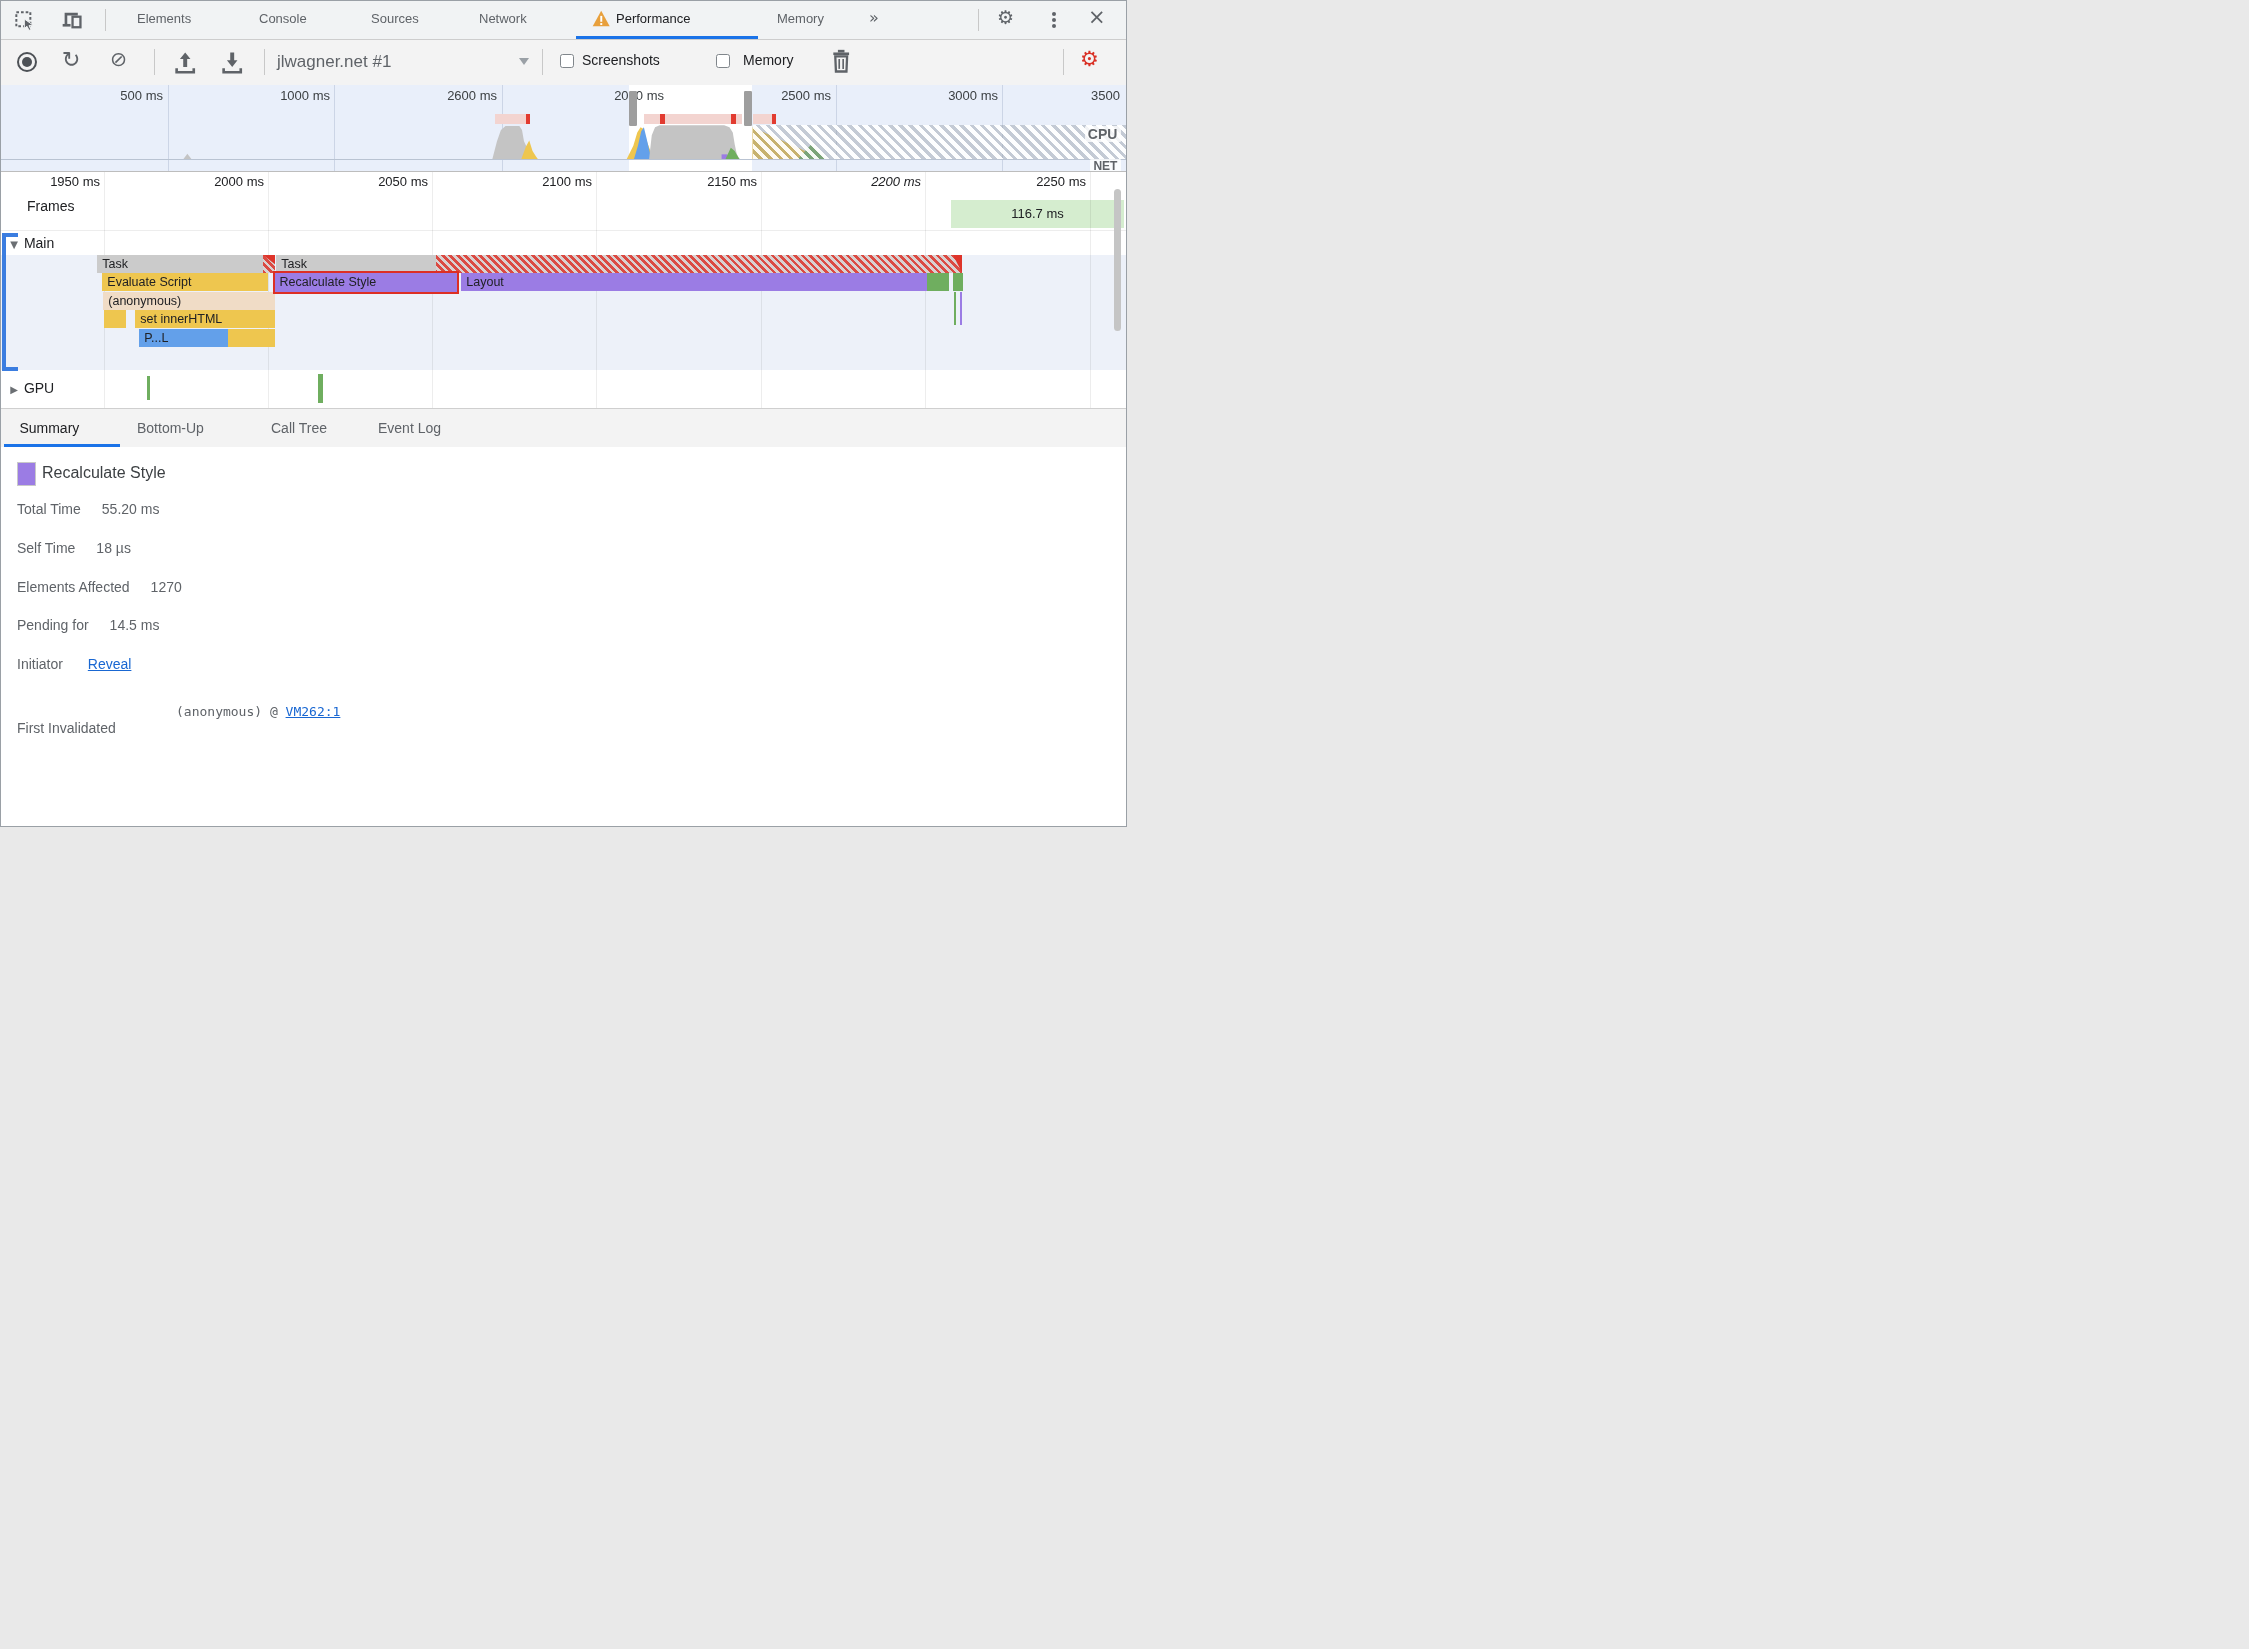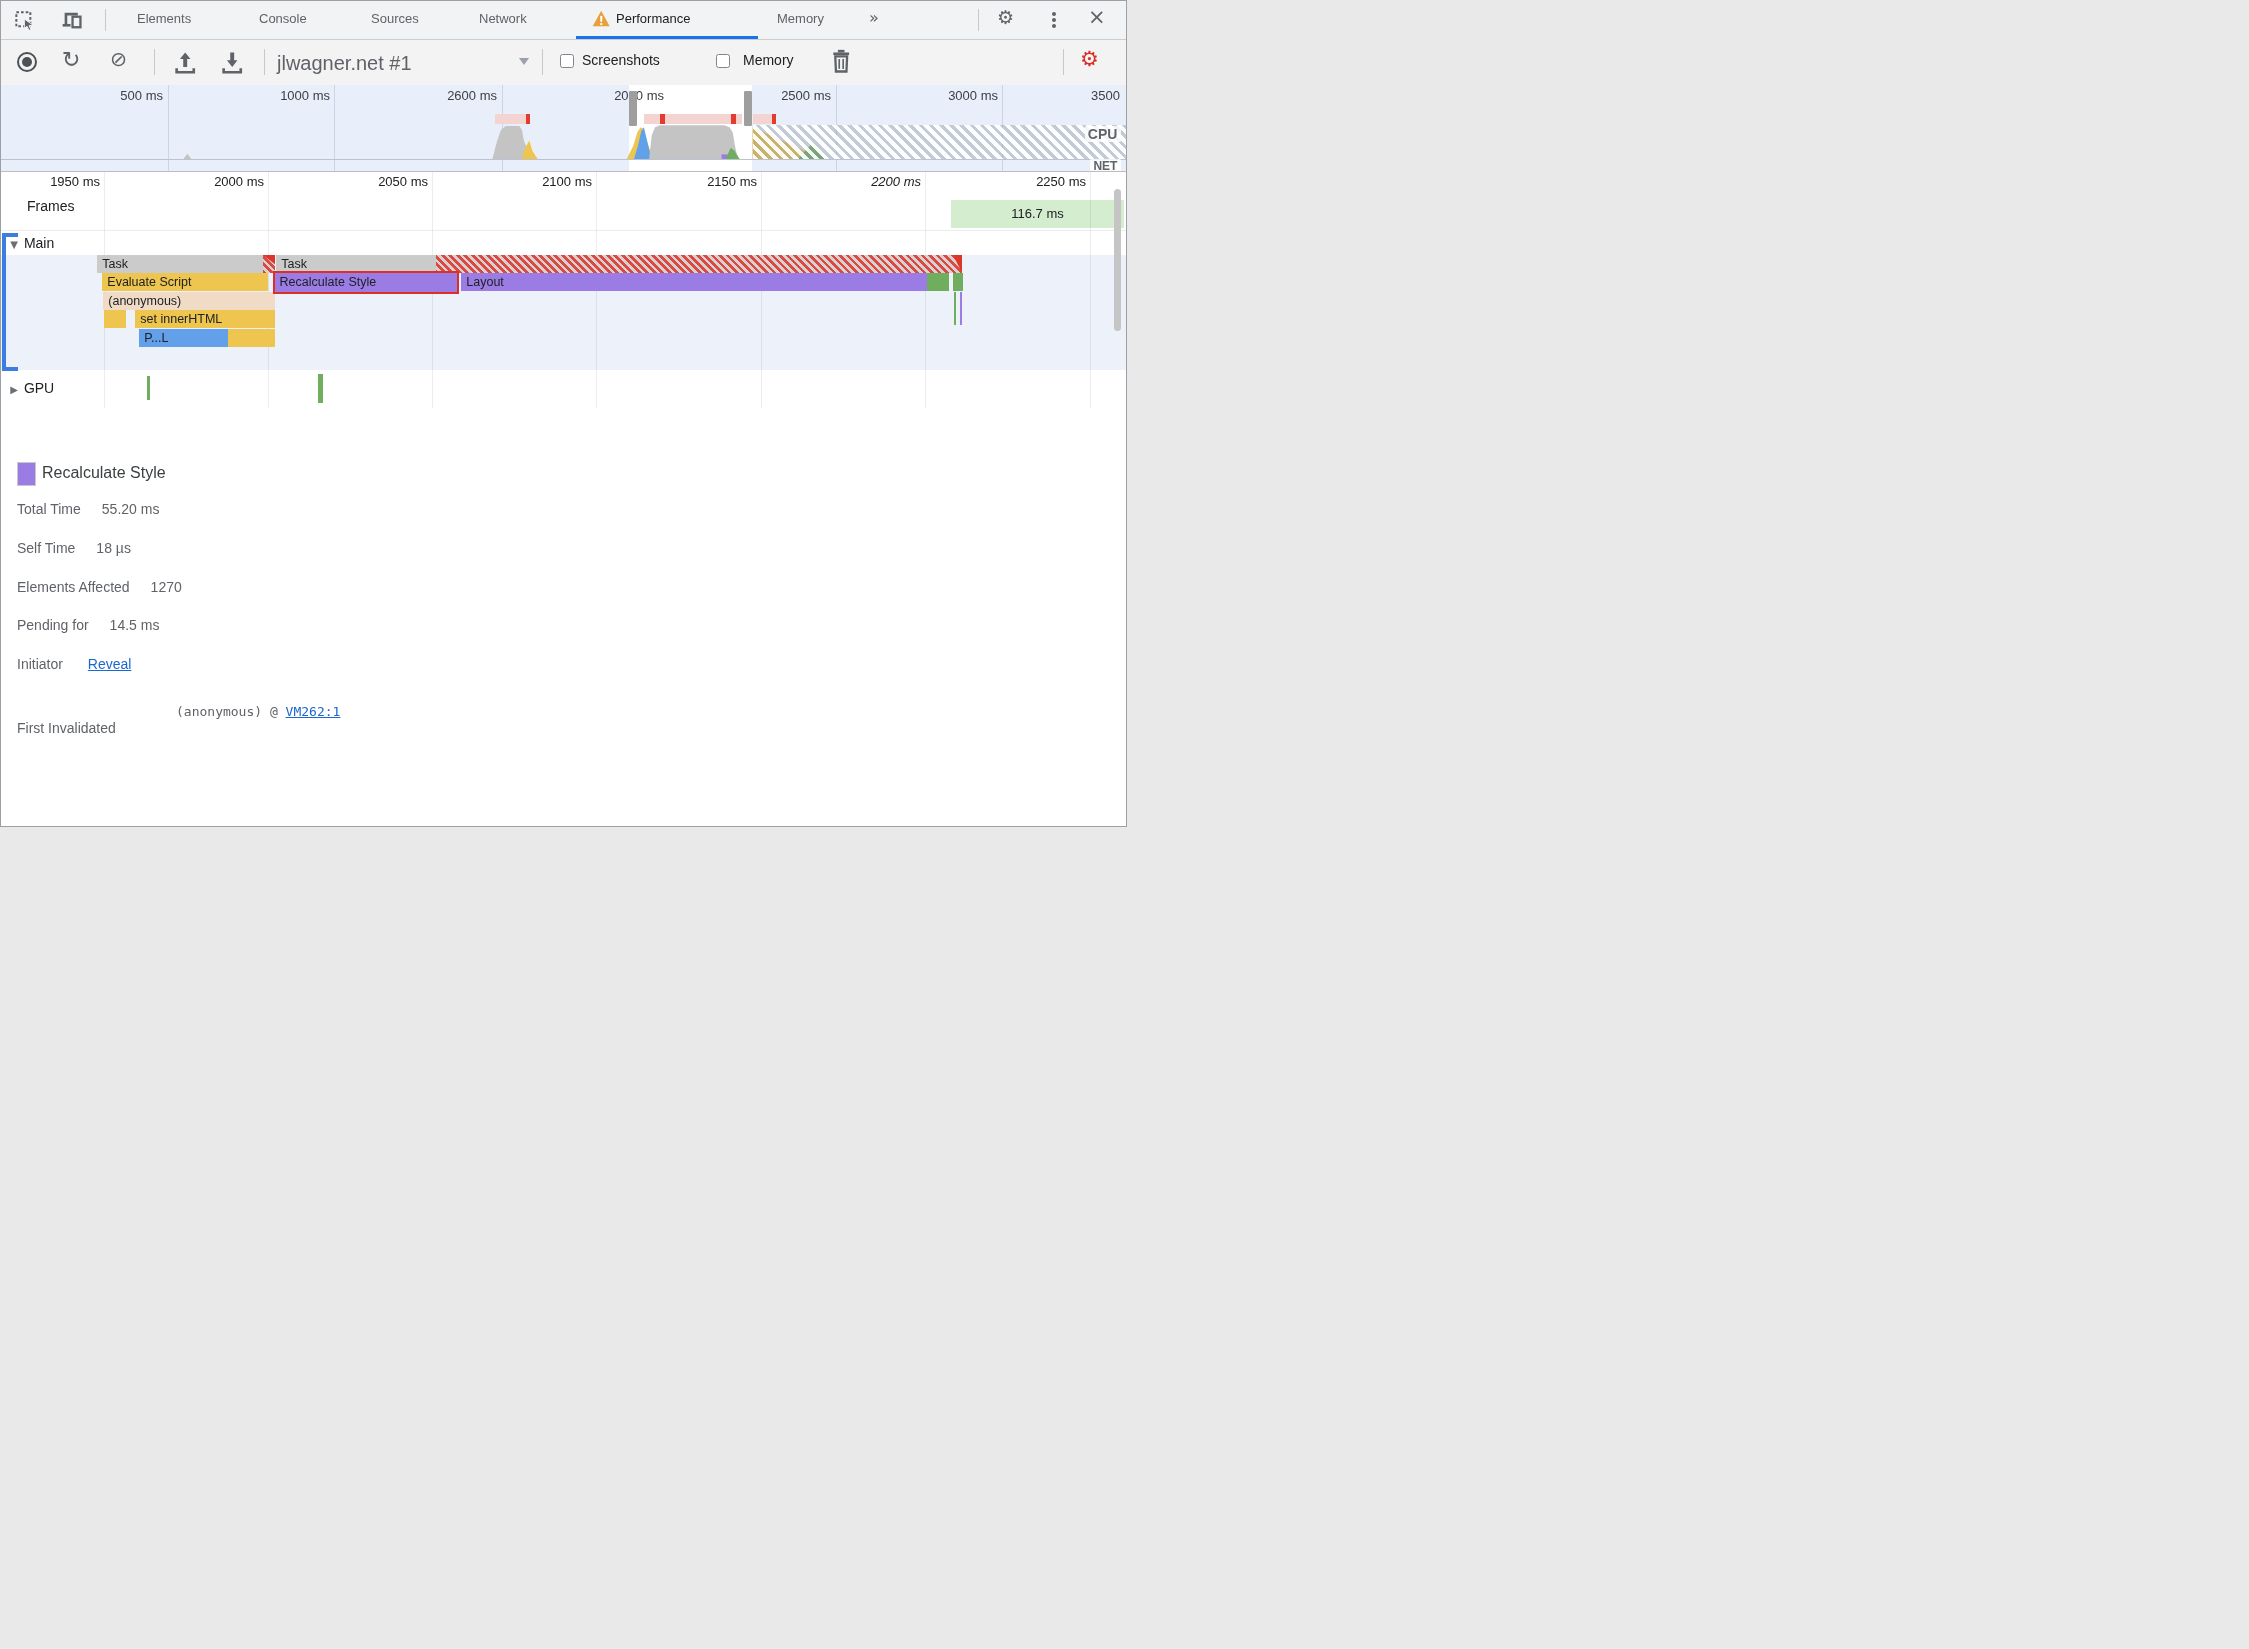--- a/index.html
+++ b/index.html
@@ -13,21 +13,21 @@
   .tab-label{position:absolute;top:10px;font-size:13px;color:#5f6368;white-space:nowrap;}
   .tab-label.active{color:#202124;}
   #tab-underline{position:absolute;left:575px;bottom:0;width:182px;height:2.6px;background:#1a73e8;}
   
   #toolbar{position:absolute;left:0;top:39px;width:1125px;height:45px;background:#f3f3f3;border-bottom:0.7px solid #cdcdcd;}
   .tsep{position:absolute;top:9.2px;width:0.7px;height:26px;background:#c8c8c8;}
   #record-btn{position:absolute;left:16px;top:12px;width:16px;height:16px;border:2.6px solid #4d5156;border-radius:50%;}
   #record-btn::after{content:"";position:absolute;left:2.6px;top:2.6px;width:10.5px;height:10.5px;border-radius:50%;background:#4d5156;}
   .chk{position:absolute;top:14px;width:12px;height:12px;border:1.6px solid #80868b;border-radius:2.6px;background:#fff;}
   .chk-label{position:absolute;top:12px;font-size:14px;color:#202124;white-space:nowrap;}
-  #session{position:absolute;left:276px;top:12px;font-size:20px;color:#5f6368;}
+  #session{position:absolute;left:276px;top:12px;font-size:17px;color:#5f6368;}
   #session-caret{position:absolute;left:518px;top:18.4px;width:0;height:0;border-left:5.3px solid transparent;border-right:5.3px solid transparent;border-top:7.2px solid #9aa0a6;}
   
   #overview{position:absolute;left:0;top:84px;width:1125px;height:86px;background:#e9effa;border-bottom:0.7px solid #bdbdbd;overflow:hidden;}
   .ogrid{position:absolute;top:0;width:0.7px;height:86px;background:#ccd5e6;}
   .otick{position:absolute;top:3.3px;width:105px;text-align:right;font-size:13px;color:#3c4043;}
   #osel{position:absolute;left:628px;top:0;width:123px;height:86px;background:#fff;}
   .handle{position:absolute;top:6px;width:8px;height:35px;background:#9e9e9e;border-radius:1.3px;}
   .pink{position:absolute;top:29px;height:10px;background:#f3d4d0;}
   .redseg{position:absolute;top:29px;height:10px;background:#e23b30;}
   #cpu-hatch{position:absolute;left:752px;top:40px;width:373px;height:34px;
@@ -252,20 +252,27 @@
     <div class="bar" style="left:138px;top:157px;width:89px;background:#63a0ea;">P...L</div>
     <div class="bar" style="left:227px;top:157px;width:47px;background:#eec64f;"></div>
 
     <div class="trk-head" style="left:9.2px;top:208px;"><span class="tri">▶</span><span>GPU</span></div>
     <div class="gpu-mark" style="left:146px;top:204px;width:3.3px;height:24px;"></div>
     <div class="gpu-mark" style="left:317px;top:202px;width:5.3px;height:29px;"></div>
 
     <div id="scroll-thumb"></div>
   </div>
 
+  <div id="btabs">
+    <span class="btab active" style="left:18.4px;">Summary</span>
+    <span class="btab" style="left:136px;">Bottom-Up</span>
+    <span class="btab" style="left:270px;">Call Tree</span>
+    <span class="btab" style="left:377px;">Event Log</span>
+    <div id="btab-underline"></div>
+  </div>
 
   <div id="summary">
     <div id="legend-swatch"></div>
     <span id="summary-title">Recalculate Style</span>
 
     <div class="srow" style="top:54px;">
       <span>Total Time</span><span class="val">55.20 ms</span>
     </div>
     <div class="srow" style="top:93px;">
       <span>Self Time</span><span class="val">18 µs</span>

